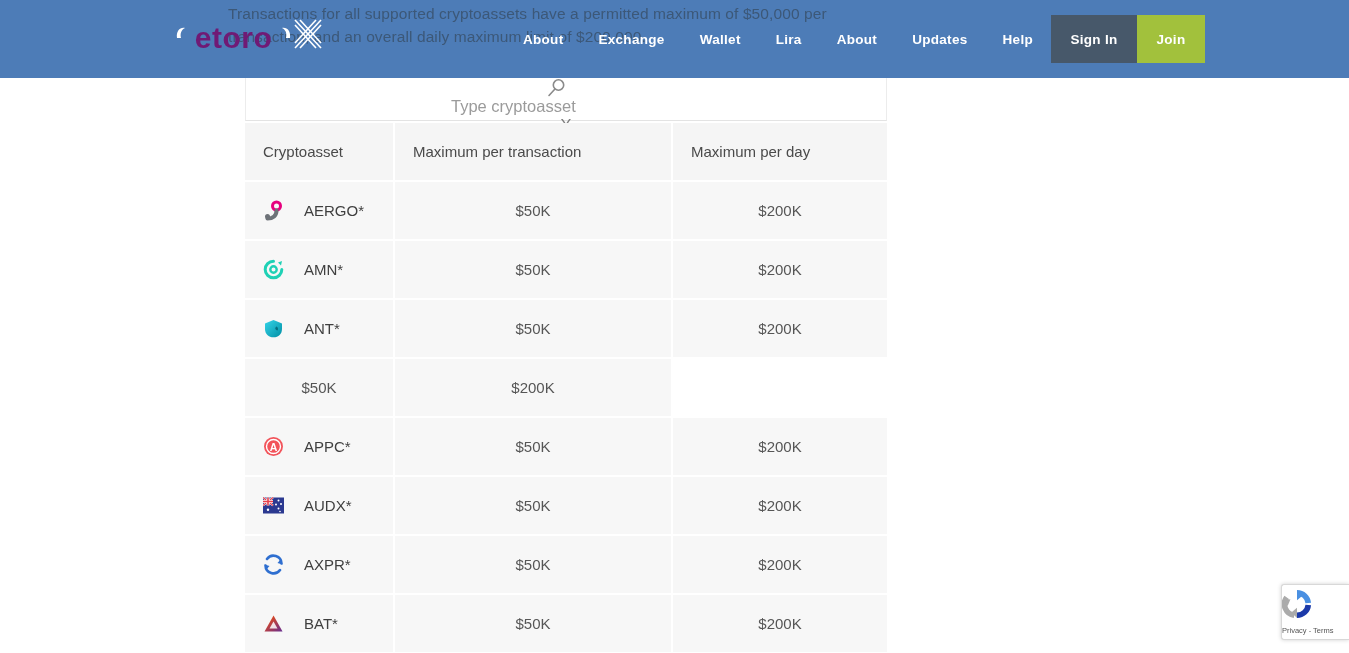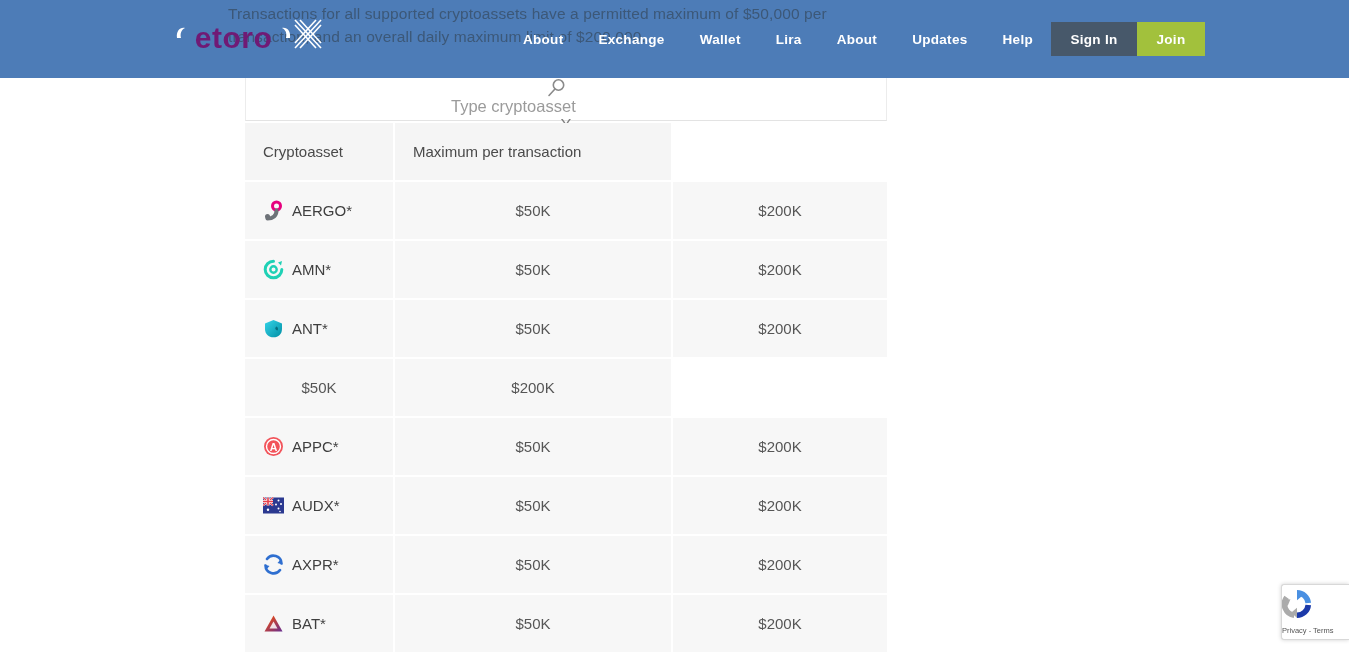--- a/index.html
+++ b/index.html
@@ -29,21 +29,21 @@
   .nav {
     position:absolute; top:0; left:0; width:1349px; height:78px;
     display:flex; align-items:center; justify-content:flex-end;
     padding-right:144px; z-index:9;
   }
   .nav-item {
     color:#fff; font-size:13.5px; font-weight:bold; margin-left:35px;
     cursor:pointer; letter-spacing:.3px;
   }
   .btn {
-    height:34px; display:flex; align-items:center; justify-content:center;
+    height:48px; display:flex; align-items:center; justify-content:center;
     color:#fff; font-size:13.5px; font-weight:bold; cursor:pointer;
     letter-spacing:.3px;
   }
   .btn-signin { width:86px; margin-left:18px; background:#47586a; }
   .btn-join   { width:68px; background:#a2c13c; }
 
   
   .widget { position:absolute; left:245px; top:78px; width:642px; z-index:2; }
   .searchbar {
     height:43px; background:#fff; display:flex; align-items:center;
@@ -66,21 +66,21 @@
     display:grid; grid-template-columns:148px 276px 214px; column-gap:2px;
     margin-top:2px;
   }
   .cell {
     background:#f7f7f7; height:57px; display:flex; align-items:center;
     font-size:15px; color:#565656;text-align:right;
   }
   .head .cell { background:#f5f5f5; color:#4a4a4a; }
   .cell.label { padding-left:18px; }
   .cell.val   { justify-content:center; }
-  .asset-cell { padding-left:18px; gap:8px; color:#3f3f3f; cursor:pointer; }
+  .asset-cell { padding-left:18px; gap:20px; color:#3f3f3f; cursor:pointer; }
   .coin-icon  { width:21px; height:21px; flex:0 0 auto; display:flex; }
 
   
   .recaptcha {
     position:absolute; right:0; bottom:13px; width:68px; height:56px;
     background:#fff; border:1px solid #d8d8d8; border-right:none;
     border-radius:3px 0 0 3px; box-shadow:0 0 4px rgba(0,0,0,.18);
     display:flex; flex-direction:column; align-items:flex-start;
     justify-content:center; z-index:10; cursor:pointer;
   }
@@ -140,20 +140,21 @@
         <path d="M7.5 11.5 L2 17.5" stroke-linecap="round"></path>
       </svg>
     </span>
     <input class="search-input" type="text" placeholder="Type cryptoasset" style="">
     <span class="close-x">X</span>
   </div>
 
   <div class="grid-row head">
     <div class="cell label">Cryptoasset</div>
     <div class="cell label">Maximum per transaction</div>
+    <div class="cell label">Maximum per day</div>
   </div>
 
   <div class="grid-row">
     <div class="cell asset-cell">
       <span class="coin-icon">
         <svg width="21" height="21" viewBox="0 0 21 21" fill="none">
           <circle cx="13.5" cy="6" r="4" stroke="#e6007e" stroke-width="3"></circle>
           <path d="M13.5 10.5 C13.5 15.5 10 18.5 4.5 18.5" stroke="#6d7278" stroke-width="4" stroke-linecap="round"></path>
           <circle cx="4.5" cy="16.5" r="2.5" fill="#6d7278"></circle>
         </svg>

